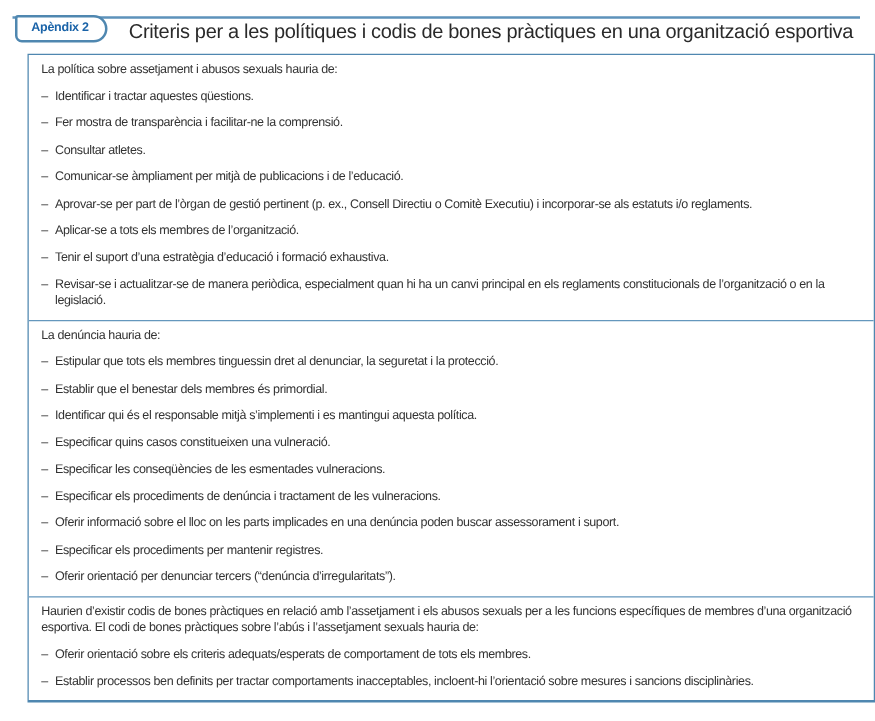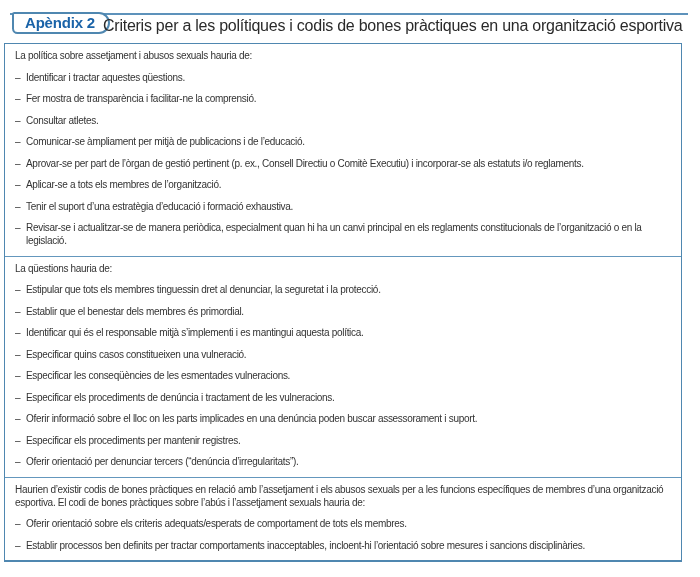--- a/index.html
+++ b/index.html
@@ -32,37 +32,37 @@
     position: absolute;
     top: 12px;
     left: 12px;
     height: 22px;
     padding: 0 13px 1px 11px;
     background: #ffffff;
     border: 2px solid var(--border-blue);
     border-radius: 3px 14px 14px 7px;
     display: flex;
     align-items: center;
-    font-size: 15px;
+    font-size: 10px;
     font-weight: bold;
     letter-spacing: -0.2px;
     color: var(--accent-blue);
   }
   .appendix-title {
     position: absolute;
     top: 17px;
     left: 103px;
     font-size: 16px;
     letter-spacing: -0.25px;
     color: #2a2a2a;
   }
   .criteria-box {
     position: absolute;
     top: 43px;
-    left: 4px;
+    left: 22px;
     width: 678px;
     height: 519px;
     background: #ffffff;
     border: 1.5px solid var(--border-blue);
     border-bottom-width: 2.5px;
     overflow: hidden;
   }
   .section {
     padding: 5px 10px 0 10px;
   }
@@ -128,21 +128,21 @@
       <span class="dash">–</span>
       <span class="item-text">Tenir el suport d’una estratègia d’educació i formació exhaustiva.</span>
     </div>
     <div class="item">
       <span class="dash">–</span>
       <span class="item-text">Revisar-se i actualitzar-se de manera periòdica, especialment quan hi ha un canvi principal en els reglaments constitucionals de l’organització o en la legislació.</span>
     </div>
   </section>
 
   <section class="section">
-    <p class="intro">La qüestions hauria de:</p>
+    <p class="intro">La denúncia hauria de:</p>
     <div class="item">
       <span class="dash">–</span>
       <span class="item-text">Estipular que tots els membres tinguessin dret al denunciar, la seguretat i la protecció.</span>
     </div>
     <div class="item">
       <span class="dash">–</span>
       <span class="item-text">Establir que el benestar dels membres és primordial.</span>
     </div>
     <div class="item">
       <span class="dash">–</span>

